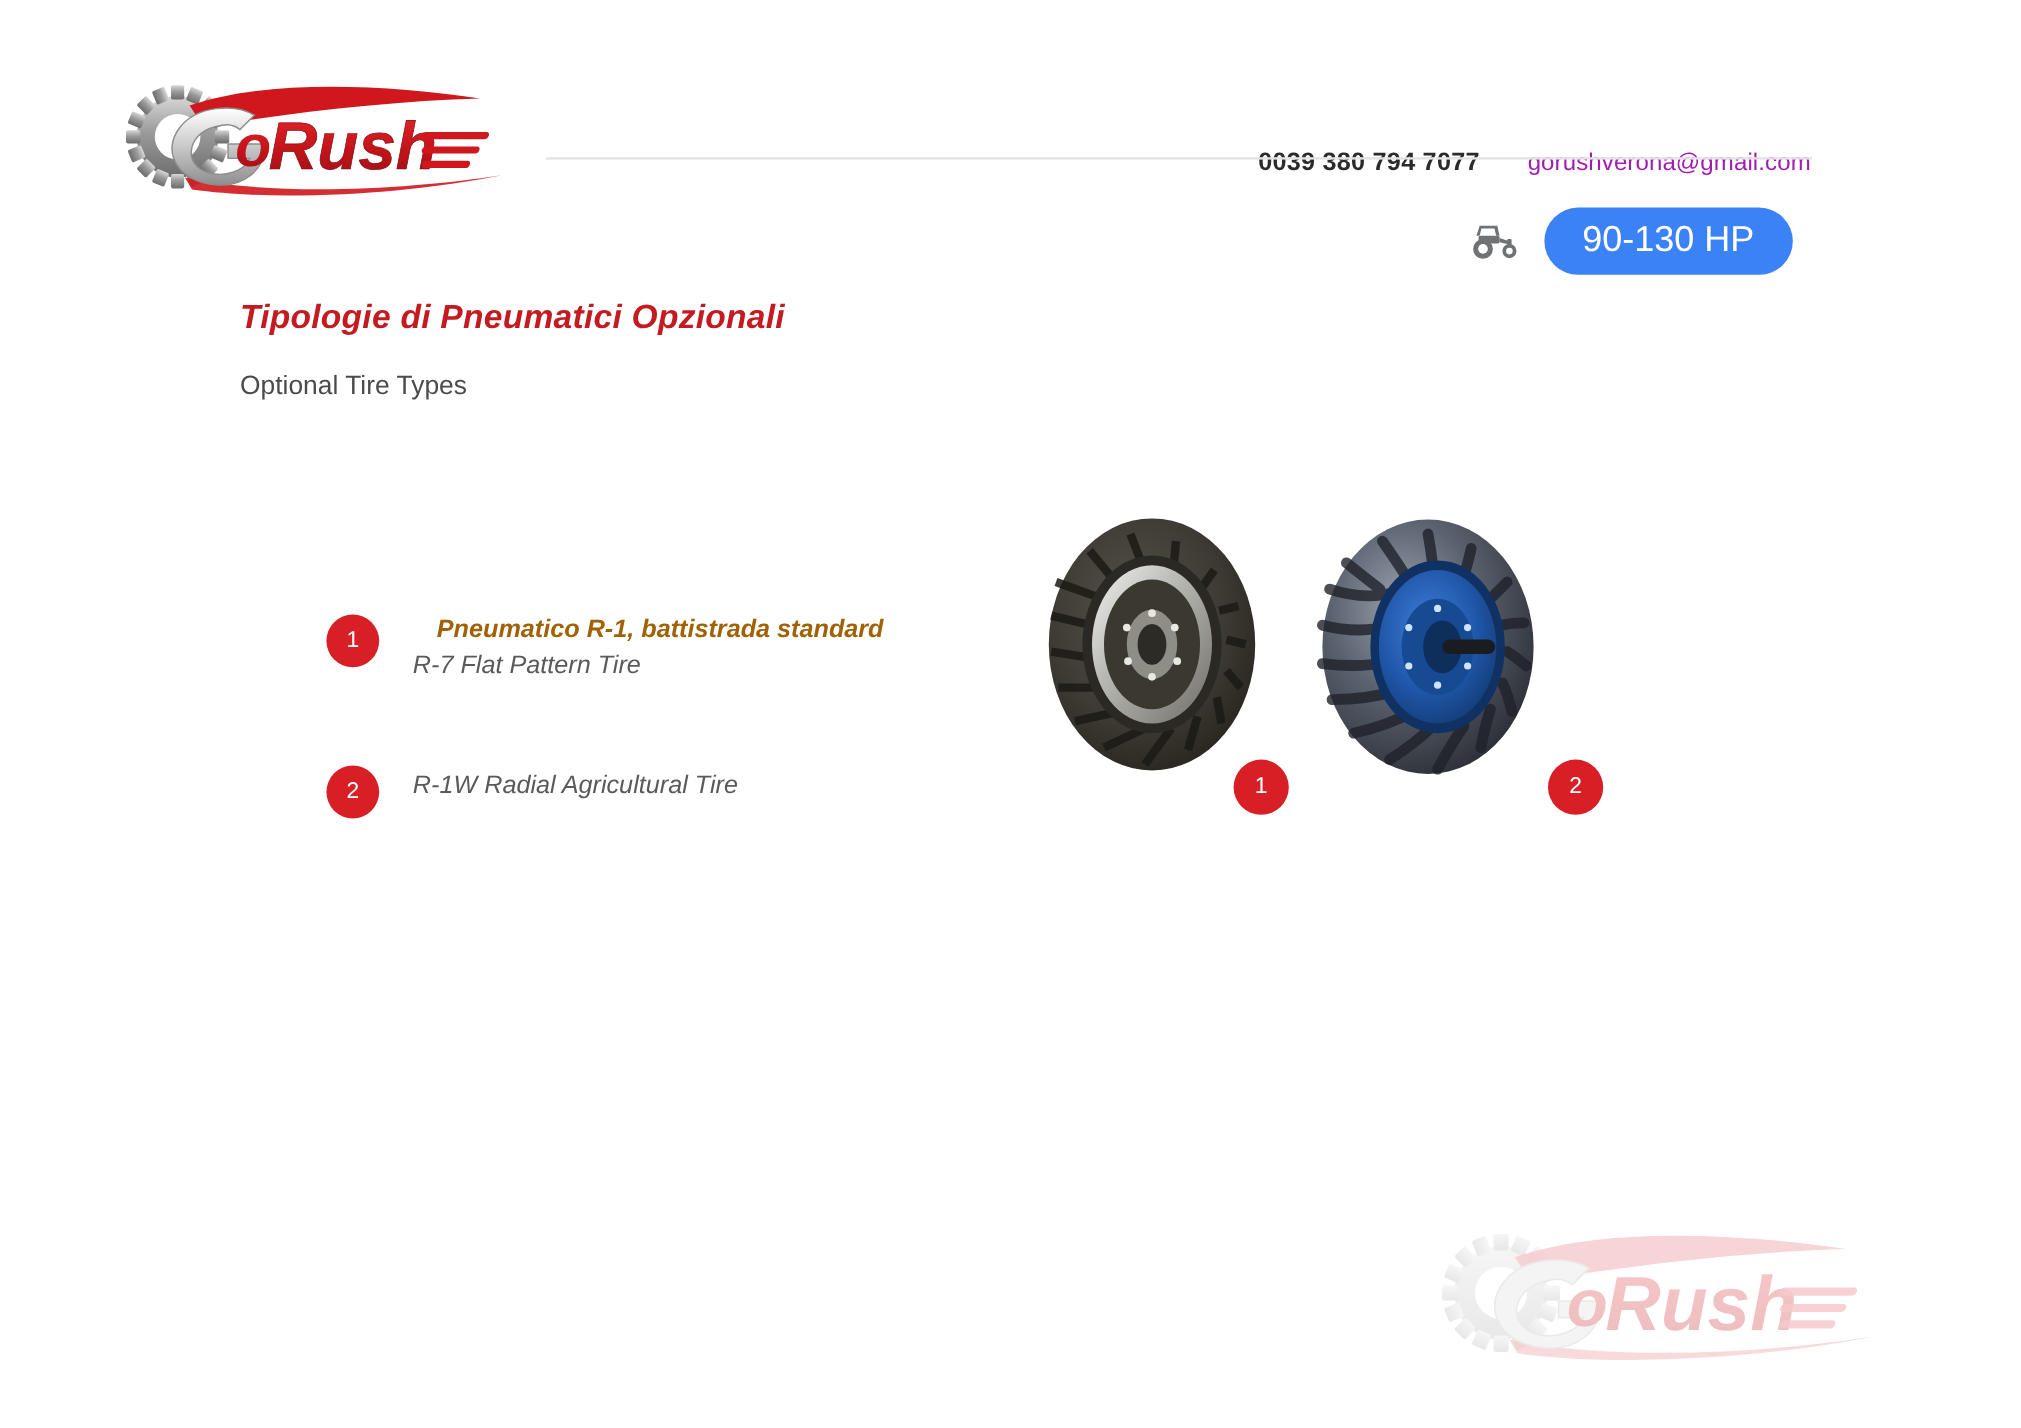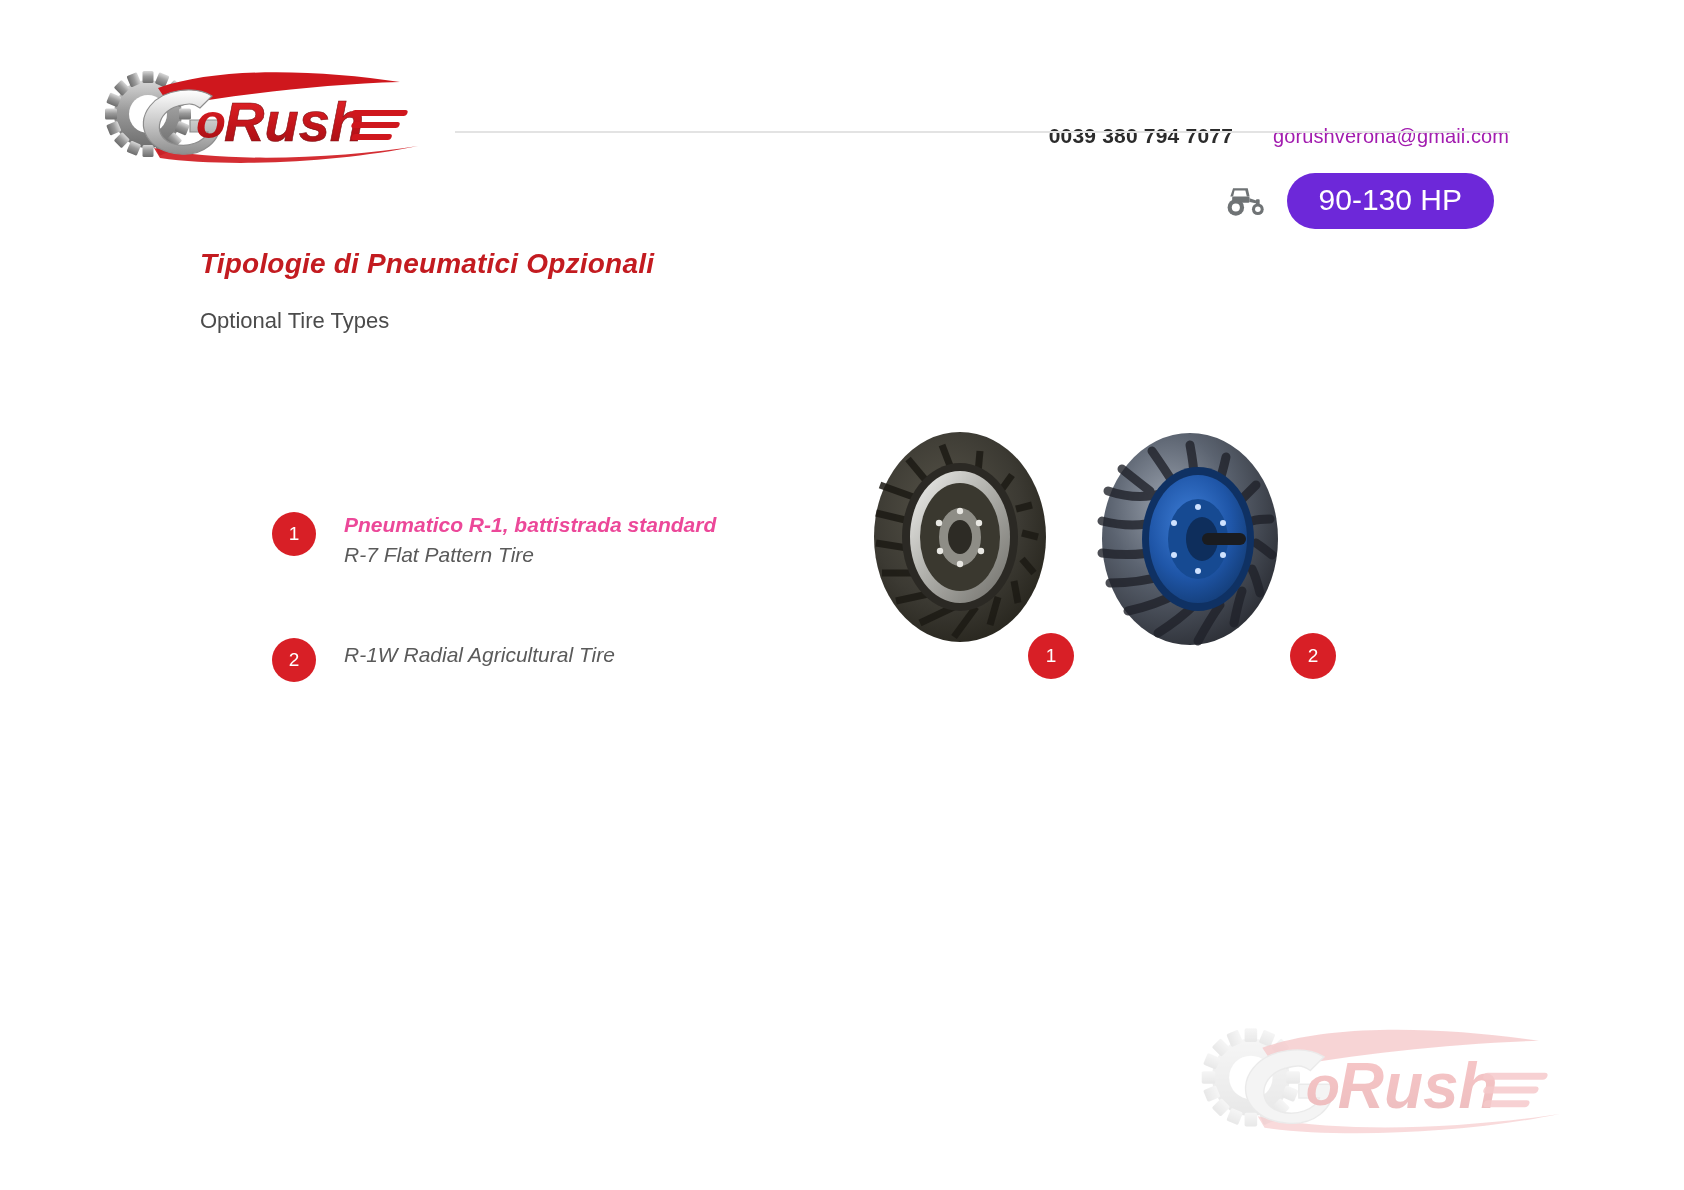--- a/index.html
+++ b/index.html
@@ -41,21 +41,21 @@
     background: #e3e3e3;
   }
 
   
   .hp-block {
     position: absolute; right: 190px; top: 173px;
     display: flex; align-items: center; gap: 20px;
   }
   .tractor-icon { width: 44px; height: 34px; display: block; }
   .hp-badge {
-    background: #6d28d9;
+    background: #3b82f6;
     color: #ffffff;
     font-size: 30px;
     padding: 12px 32px 14px 32px;
     border-radius: 34px;
     line-height: 1;
     box-shadow: 0 0 0 4px #fff;
     white-space: nowrap;
   }
 
   
@@ -78,21 +78,21 @@
     flex: 0 0 auto;
     width: 44px; height: 44px; border-radius: 50%;
     background: #d81f26; color: #fff;
     display: flex; align-items: center; justify-content: center;
     font-size: 19px; font-weight: 500;
     margin-top: 2px;
   }
   .item-text { padding-top: 2px; }
   .item-it {
     font-size: 21px; font-weight: bold; font-style: italic;
-    color: #ec4899; white-space: nowrap; line-height: 1.25;
+    color: #a16207; white-space: nowrap; line-height: 1.25; margin-left: 20px;
   }
   .item-en {
     font-size: 21px; font-style: italic; color: #5a5a5a;
     white-space: nowrap; line-height: 1.35; margin-top: 3px;
   }
 
   
   .photos { position: absolute; left: 860px; top: 425px; width: 520px; height: 280px; }
   .tire-fig { position: absolute; }
   .tire-fig.a { left: 0px; top: 0px; width: 200px; height: 225px; }

